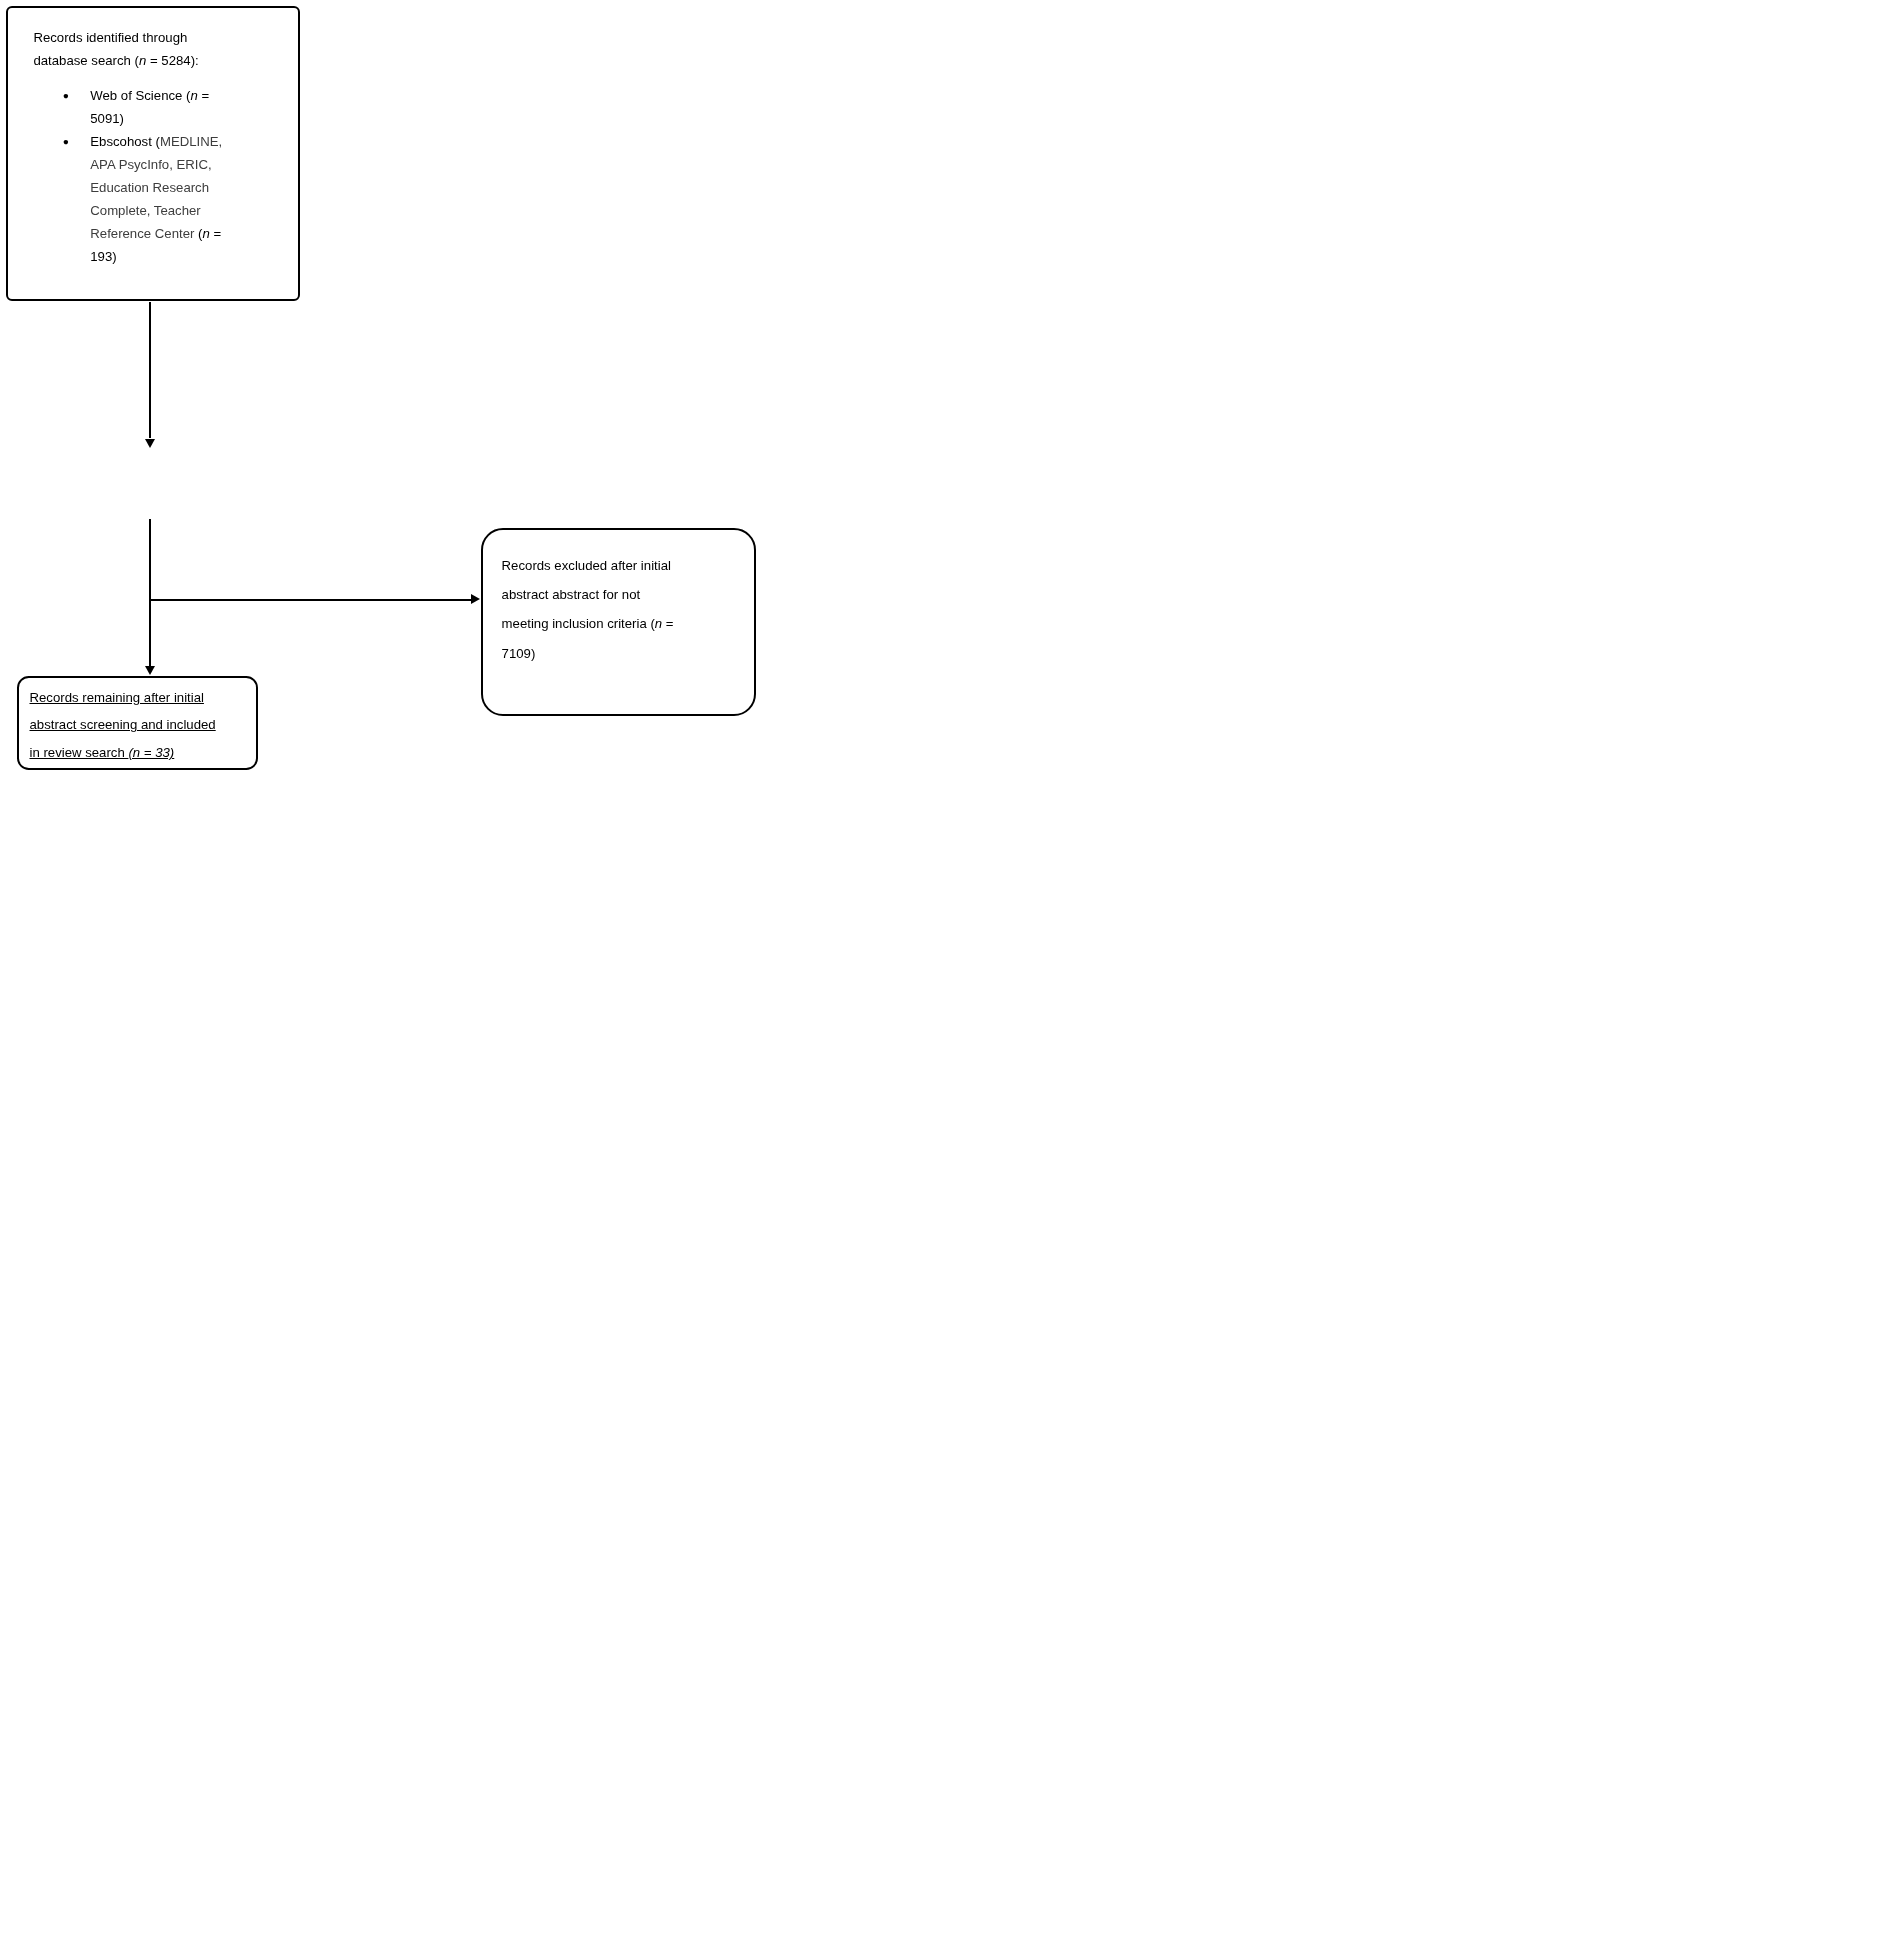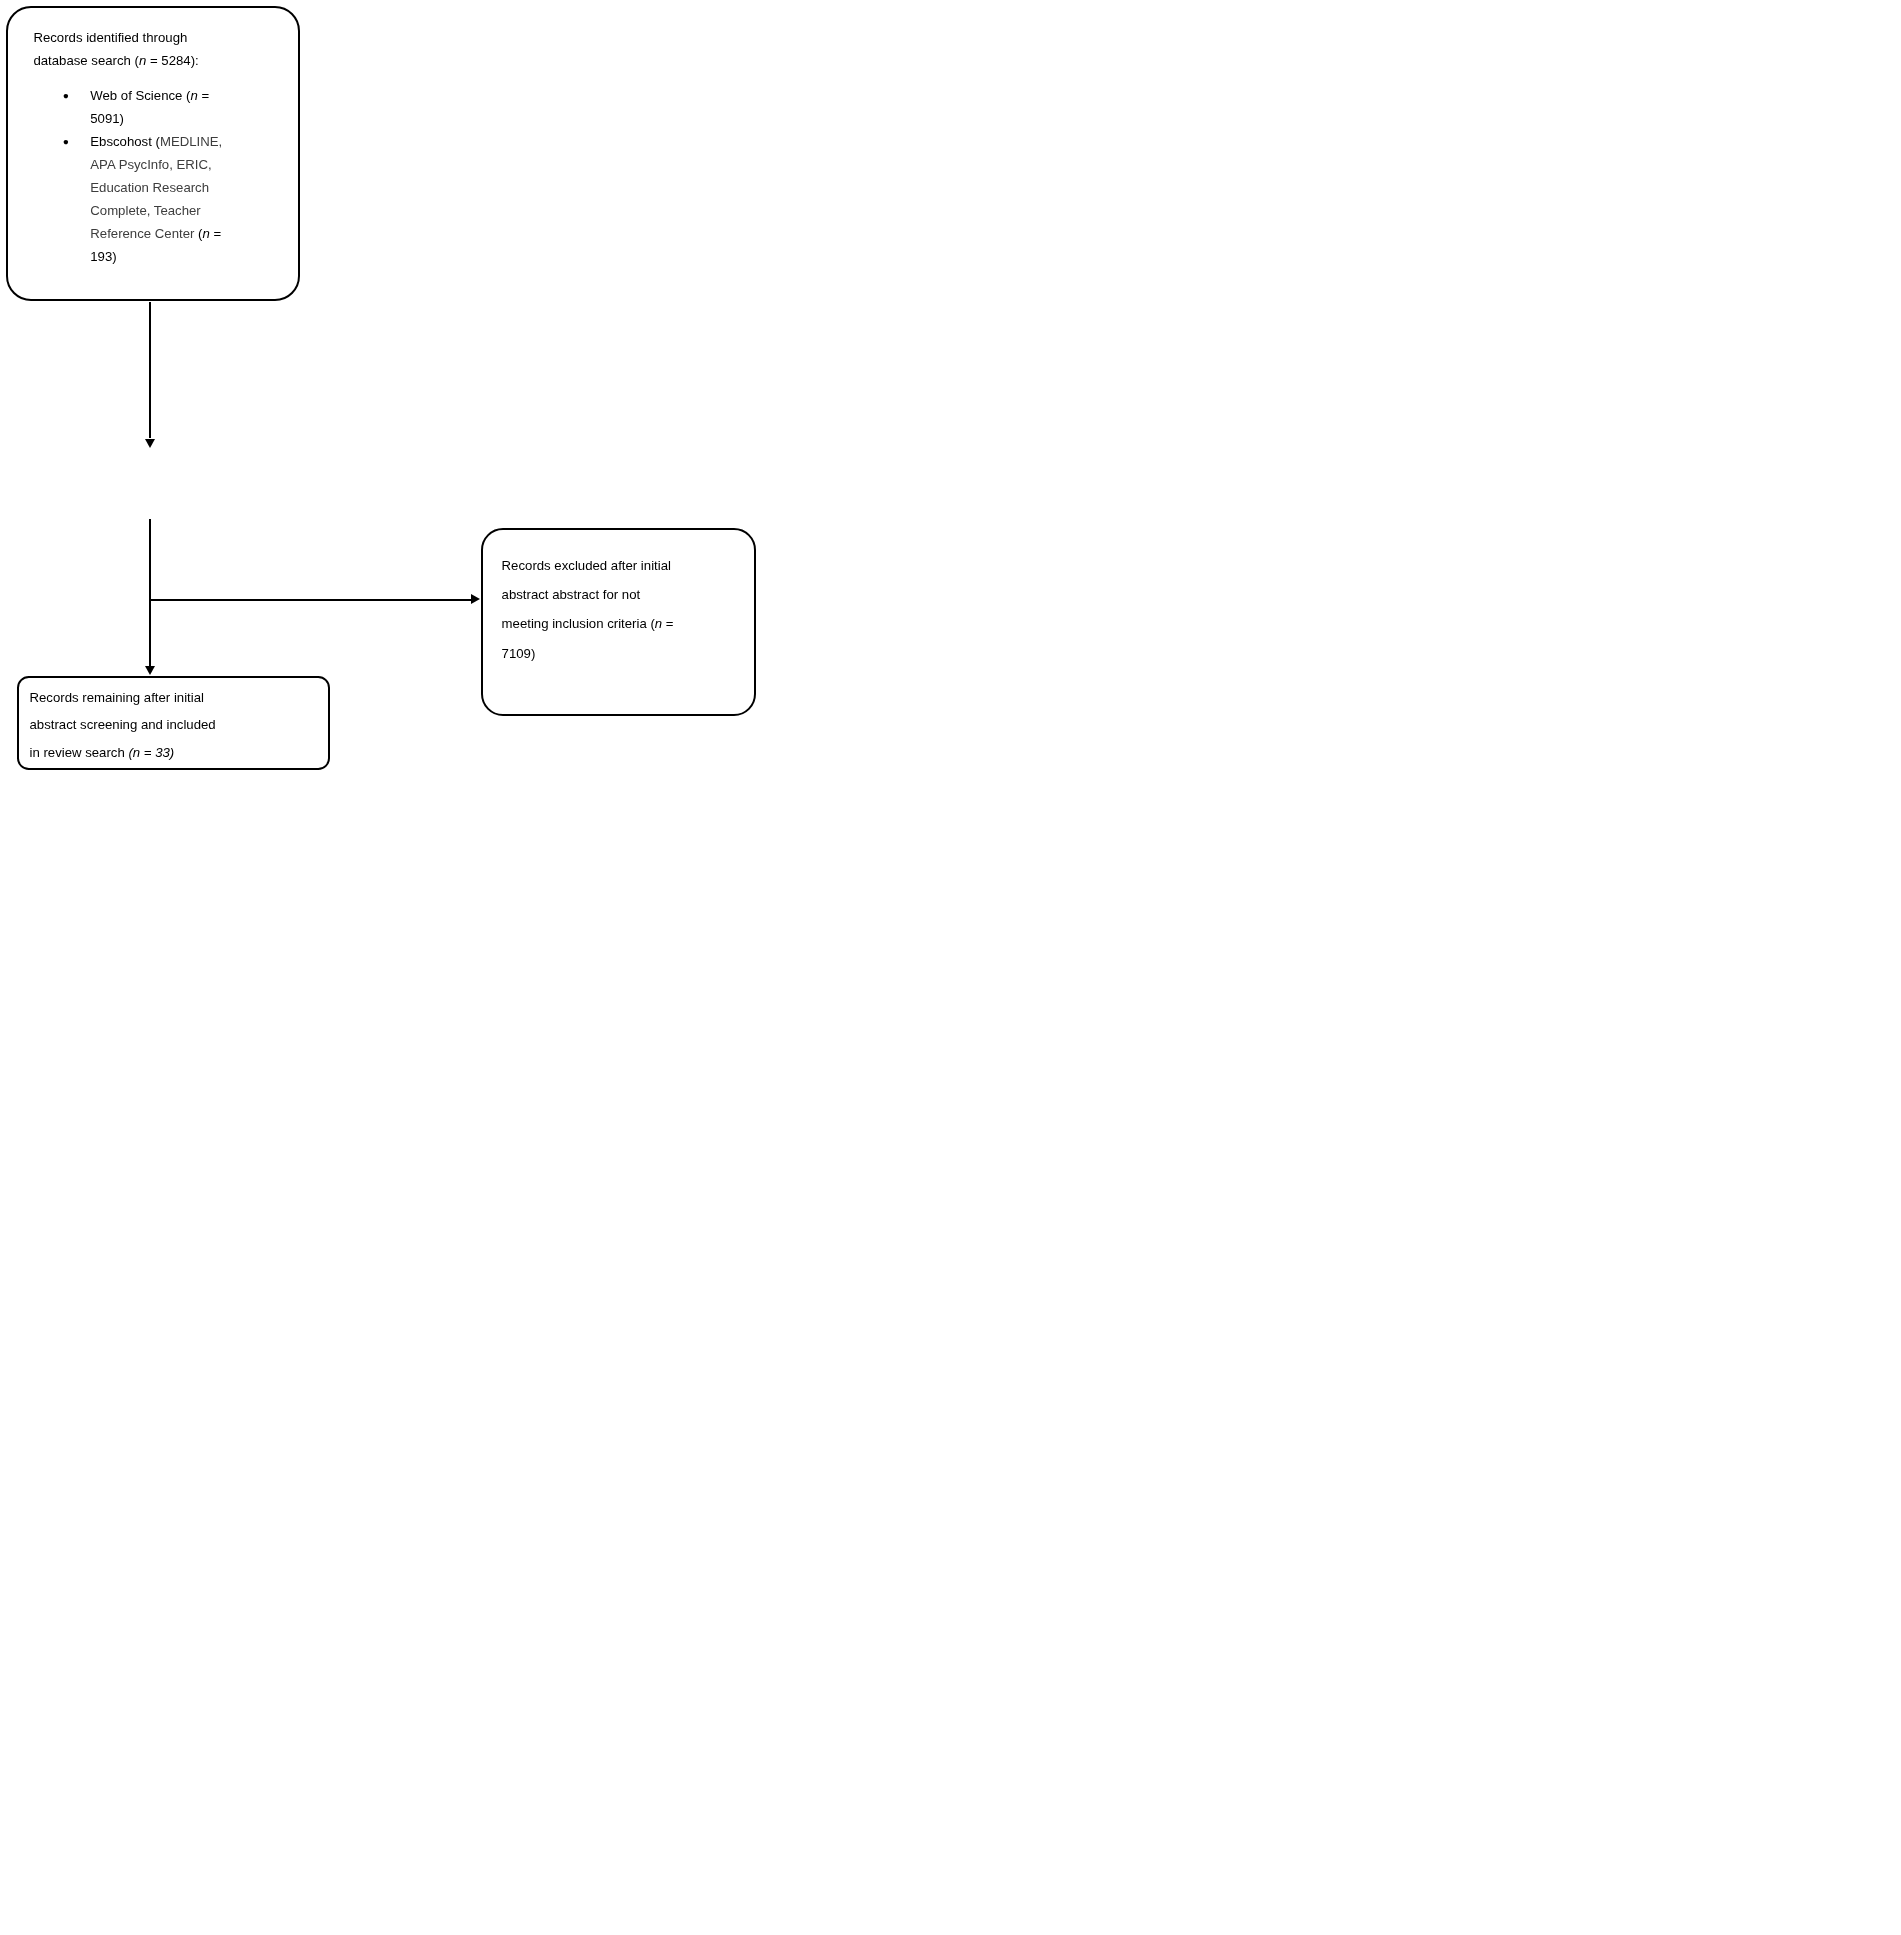--- a/index.html
+++ b/index.html
@@ -14,21 +14,21 @@
   }
   .box {
     position: absolute;
     box-sizing: border-box;
     border: 2px solid #000000;
     background: #ffffff;
   }
   #box-identified {
     left: 5.9px; top: 5.9px;
     width: 294px; height: 295px;
-    border-radius: 25px;
+    border-radius: 6px;
     padding: 17.7px 13.7px 0 25.5px;
     font-size: 13.2px;
     line-height: 23px;
   }
   .bullets { margin-top: 12.8px; }
   .bullet-row { display: flex; padding-left: 29.4px; }
   .bullet-dot { flex: 0 0 27.5px; font-size: 10.3px; line-height: 23px; }
   .bullet-text { flex: 1 1 auto; }
   #box-deduplicated {
     left: 13.7px; top: 448px;
@@ -43,26 +43,27 @@
     left: 481px; top: 512px;
     width: 275px; height: 188px;
     border-radius: 22px;
     padding: 20.6px 13.7px 0 18.6px;
     font-size: 13.2px;
     line-height: 29.4px;
     margin-top: 16px;
   }
   #box-included {
     left: 16.7px; top: 676px;
-    width: 313px; height: 94px;
+    width: 241px; height: 94px;
     border-width: 2.5px;
     border-radius: 11.8px;
     padding: 5.9px 9.8px 0 10.8px;
     font-size: 13.2px;
     line-height: 27.5px;
+    text-decoration: underline;
   }
   .conn { position: absolute; background: #000000; }
   #conn-identified-dedup { left: 149px; top: 302px; width: 2px; height: 136px; }
   #conn-dedup-included  { left: 149px; top: 519px; width: 2px; height: 147px; }
   #conn-branch-excluded { left: 150px; top: 599px; width: 321px; height: 2px; }
   .arrowhead-down {
     position: absolute; width: 0; height: 0;
     border-left: 5.4px solid transparent;
     border-right: 5.4px solid transparent;
     border-top: 9.8px solid #000000;

